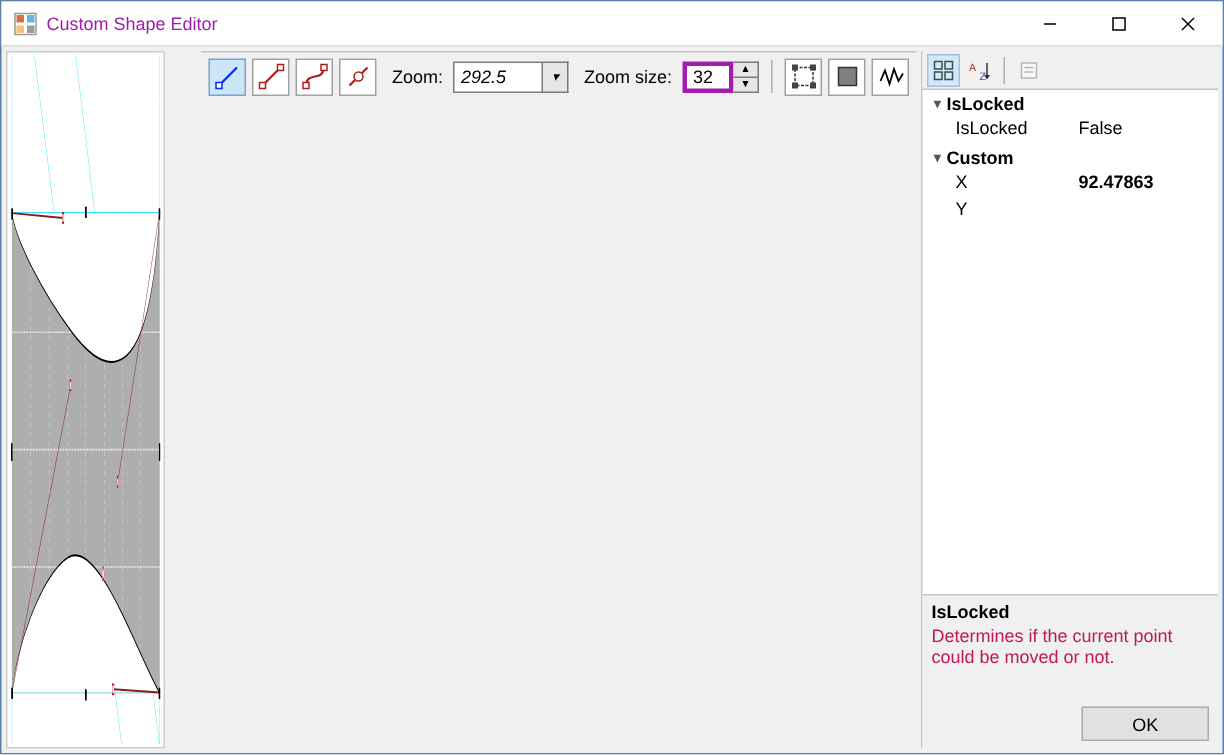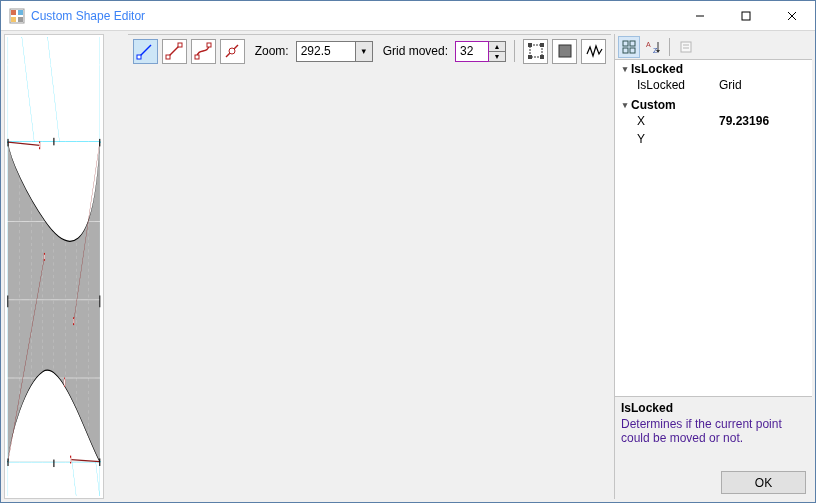--- a/index.html
+++ b/index.html
@@ -1,21 +1,21 @@
 <!DOCTYPE html>
 <html><head>
 <meta charset="utf-8">
 <style>
   * { box-sizing: border-box; }
   body { margin:0; padding:0; font-family:"Segoe UI", Tahoma, sans-serif; font-size:12px; background:#fff; color:#000; }
   .window { width:816px; height:503px; border:1px solid #5a7fa8; background:#f0f0f0; display:flex; flex-direction:column; }
   
   .titlebar { height:30px; background:#fff; border-bottom:1px solid #d8d8d8; display:flex; align-items:center; }
   .titlebar .app-icon { width:16px; height:16px; margin:0 6px 0 8px; display:inline-block; }
-  .titlebar .title { flex:1; font-size:12px; color:#3b82f6; }
+  .titlebar .title { flex:1; font-size:12px; color:#a21caf; }
   .titlebar .win-controls { display:flex; height:100%; }
   .titlebar .win-controls div { width:46px; display:flex; align-items:center; justify-content:center; font-family:Arial, sans-serif; font-size:14px; color:#333; }
   
   .body { flex:1; display:flex; min-height:0; }
   .left-pane { flex:1; display:flex; flex-direction:row; min-width:0; padding:3px;gap:24px; }
   .canvas-area { flex:1; background:#fff; border:1px solid #ccc; padding:2px; position:relative; }
   
   .right-pane { width:198px; border-left:1px solid #c4c4c4; display:flex; flex-direction:column; background:#fff; margin:3px 3px 3px 0; }
   .pg-toolbar { height:26px; border-bottom:1px solid #c4c4c4; display:flex; align-items:center; gap:2px; padding:2px 3px; background:#f0f0f0; }
   .pg-btn { width:22px; height:22px; border:1px solid transparent; display:flex; align-items:center; justify-content:center; }
@@ -24,33 +24,33 @@
   .pg-body { flex:1; overflow:auto; font-size:12px; }
   .pg-cat { display:flex; align-items:center; height:18px; padding-left:4px; font-weight:bold;}
   .pg-cat .expander { width:12px; text-align:center; font-size:9px; color:#555; }
   .pg-row { display:flex; height:18px; }
   .pg-row .indent { width:18px; }
   .pg-row .name { width:80px; padding-left:4px; }
   .pg-row .value { flex:1; padding-left:6px; }
   .bold { font-weight:bold; }
   .pg-desc { border-top:1px solid #c4c4c4; padding:4px 6px 2px 6px; height:70px; background:#f0f0f0; }
   .pg-desc .d-title { font-weight:bold; margin-bottom:2px; }
-  .pg-desc .d-body { color:#4c1d95; }
+  .pg-desc .d-body { color:#be185d; }
   .pg-buttons { height:33px; display:flex; align-items:center; justify-content:flex-end; gap:6px; padding:4px 6px; background:#f0f0f0;}
   .pg-buttons button { min-width:85px; height:23px; font:inherit; background:#e1e1e1; border:1px solid #adadad; }
   
   .toolbar { height:33px; border-top:1px solid #c4c4c4; display:flex; align-items:center; padding:0 5px; gap:4px; background:#f0f0f0;}
   .tool-btn { width:25px; height:25px; border:1px solid #a0a0a0; background:#fff; display:flex; align-items:center; justify-content:center; }
   .tool-btn.sel { background:#cde6f7; border-color:#7da2ce; }
   .tb-label { margin-left:6px; margin-right:3px; }
-  .tb-combo { display:flex; }
+  .tb-combo { display:flex;font-style:italic; }
   .tb-combo input { width:60px; height:21px; font:inherit; border:1px solid #7a7a7a; padding:0 4px; }
   .tb-combo .arrow { width:17px; height:21px; border:1px solid #7a7a7a; border-left:none; background:#e6e6e6; display:flex; align-items:center; justify-content:center; font-size:9px; }
   .tb-spin { display:flex; }
-  .tb-spin input { width:34px; height:21px; font:inherit; border:1px solid #a21caf; padding:0 4px; }
+  .tb-spin input { width:34px; height:21px; font:inherit; border:3px solid #a21caf; padding:0 4px; }
   .tb-spin .spinbtns { width:17px; display:flex; flex-direction:column; }
   .tb-spin .spinbtns div { flex:1; border:1px solid #7a7a7a; border-left:none; background:#e6e6e6; font-size:7px; display:flex; align-items:center; justify-content:center; line-height:1; }
   .tb-spin .spinbtns div:first-child { border-bottom:none; }
   .tb-sep { width:1px; height:22px; background:#b0b0b0; margin:0 4px; }
 </style>
 </head>
 <body>
 
 <div class="window">
 
@@ -187,21 +187,21 @@
           <svg width="18" height="18">
               <line x1="3" y1="15" x2="15" y2="3" stroke="#b21e1e" stroke-width="1.5"></line>
               <circle cx="9" cy="9" r="3" fill="#fff" stroke="#b21e1e"></circle>
             </svg>
         </div>
         <span class="tb-label">Zoom:</span>
         <div class="tb-combo">
           <input value="292.5" style="">
           <div class="arrow">▾</div>
         </div>
-        <span class="tb-label">Grid moved:</span>
+        <span class="tb-label">Zoom size:</span>
         <div class="tb-spin">
           <input value="32" style="">
           <div class="spinbtns">
             <div>▲</div>
             <div>▼</div>
           </div>
         </div>
         <div class="tb-sep"></div>
         <div class="tool-btn">
           <svg width="18" height="18">
@@ -253,30 +253,30 @@
         </div>
       </div>
       <div class="pg-body">
         <div class="pg-cat">
           <span class="expander">▾</span>
           <span>IsLocked</span>
         </div>
         <div class="pg-row">
           <span class="indent"></span>
           <span class="name">IsLocked</span>
-          <span class="value">Grid</span>
+          <span class="value">False</span>
         </div>
         <div class="pg-cat">
           <span class="expander">▾</span>
           <span>Custom</span>
         </div>
         <div class="pg-row">
           <span class="indent"></span>
           <span class="name">X</span>
-          <span class="value bold">79.23196</span>
+          <span class="value bold">92.47863</span>
         </div>
         <div class="pg-row">
           <span class="indent"></span>
           <span class="name">Y</span>
         </div>
       </div>
       <div class="pg-desc">
         <div class="d-title">IsLocked</div>
         <div class="d-body">Determines if the current point could be moved or not.</div>
       </div>

